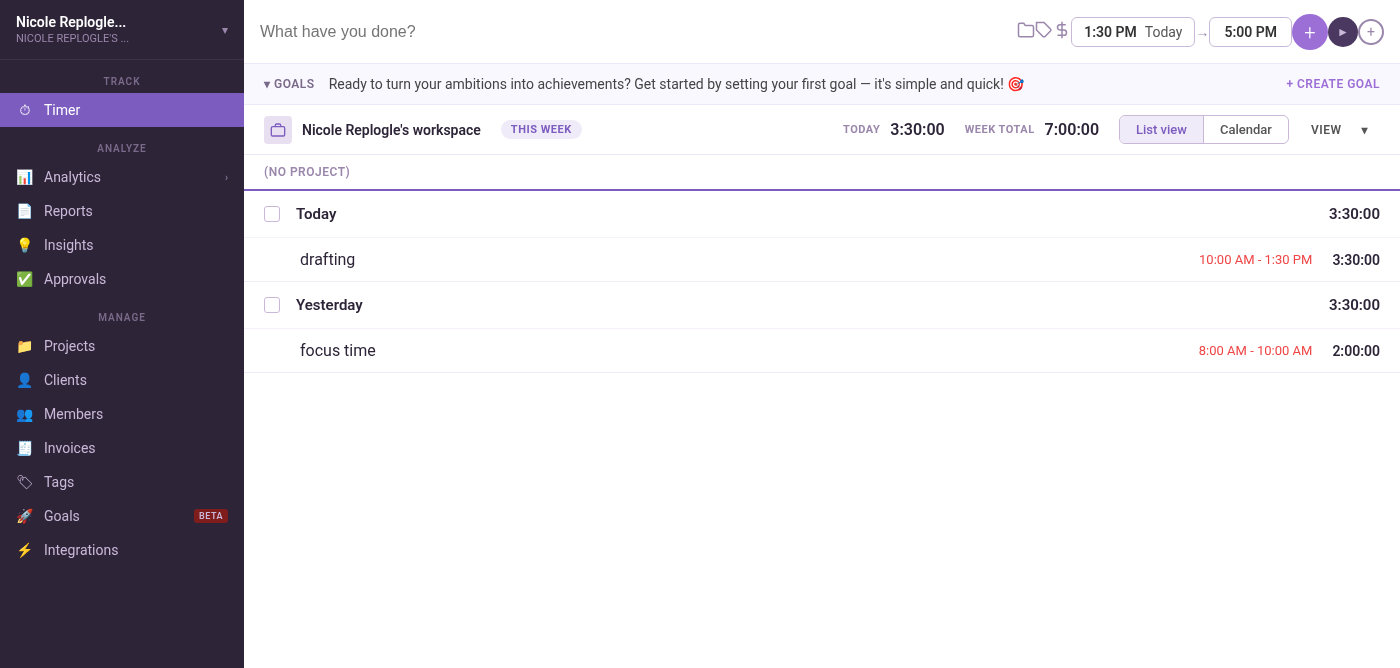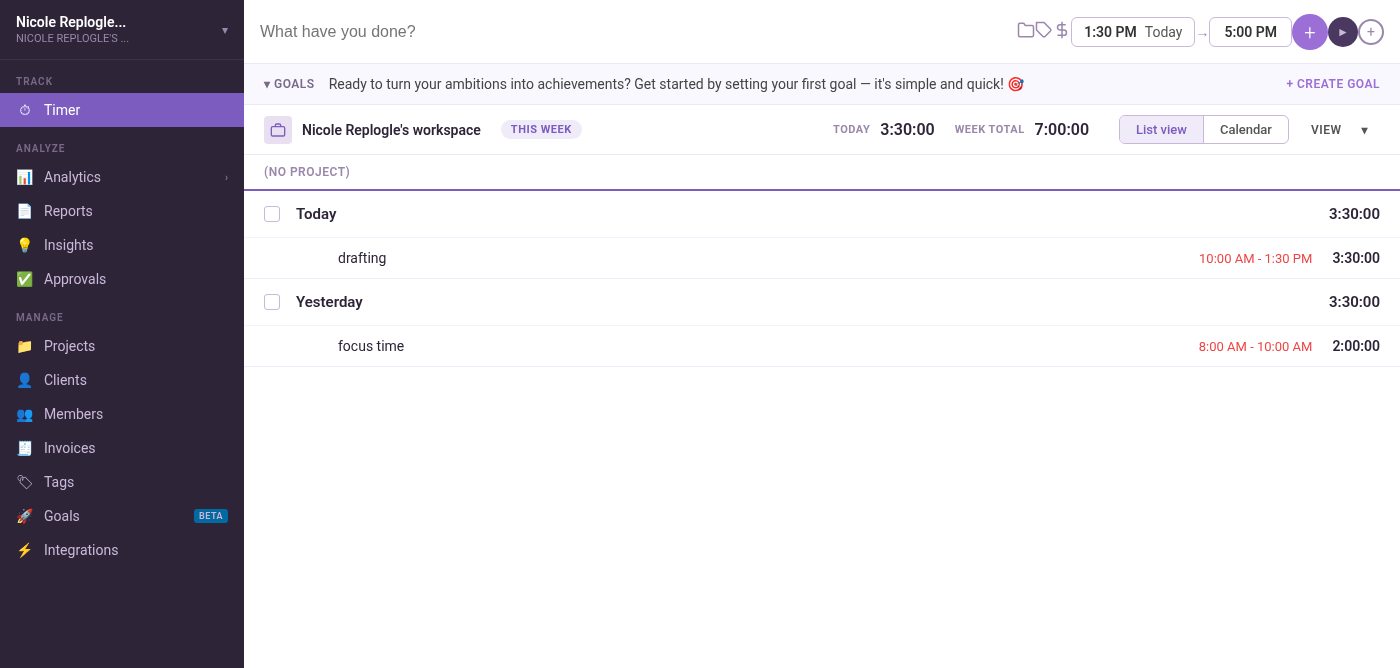--- a/index.html
+++ b/index.html
@@ -40,20 +40,21 @@
       color: #9a87ab;
       font-size: 12px;
     }
 
     .sidebar-section-label {
       font-size: 10px;
       letter-spacing: 1px;
       color: #7a6a8a;
       padding: 16px 16px 6px;
       font-weight: 600;
+      text-align: center;
     }
 
     .sidebar-item {
       display: flex;
       align-items: center;
       padding: 8px 16px;
       cursor: pointer;
       border-radius: 0;
       gap: 10px;
       font-size: 14px;
@@ -75,21 +76,21 @@
     }
 
     .sidebar-item .item-label { flex: 1; }
 
     .sidebar-item .chevron-right {
       font-size: 10px;
       color: #9a87ab;
     }
 
     .beta-badge {
-      background: #0369a1;
+      background: #7f1d1d;
       color: #c9b8d8;
       font-size: 9px;
       padding: 2px 5px;
       border-radius: 3px;
       font-weight: 600;
       letter-spacing: 0.5px;
     }
 
     
     .main {
@@ -313,21 +314,21 @@
       font-size: 16px;
       font-weight: 600;
       color: #2d2438;
     }
 
     .view-toggle {
       display: flex;
       border: 1px solid #c9b8d8;
       border-radius: 6px;
       overflow: hidden;
-      margin-left: 30px;
+      margin-left: 20px;
     }
 
     .view-btn {
       padding: 6px 16px;
       font-size: 13px;
       cursor: pointer;
       font-weight: 500;
     }
 
     .view-btn.active {
@@ -403,23 +404,22 @@
 
     .time-entry {
       display: flex;
       align-items: center;
       padding: 12px 20px 12px 56px;
       border-top: 1px solid #f5f0fc;
     }
 
     .entry-name {
       flex: 1;
-      font-size: 14px;
+      font-size: 16px;
       color: #2d2438;
-      margin-left: 38px;
     }
 
     .entry-time-range {
       font-size: 13px;
       color: #ef4444;
       margin-right: 20px;
     }
 
     .entry-duration {
       font-size: 14px;

